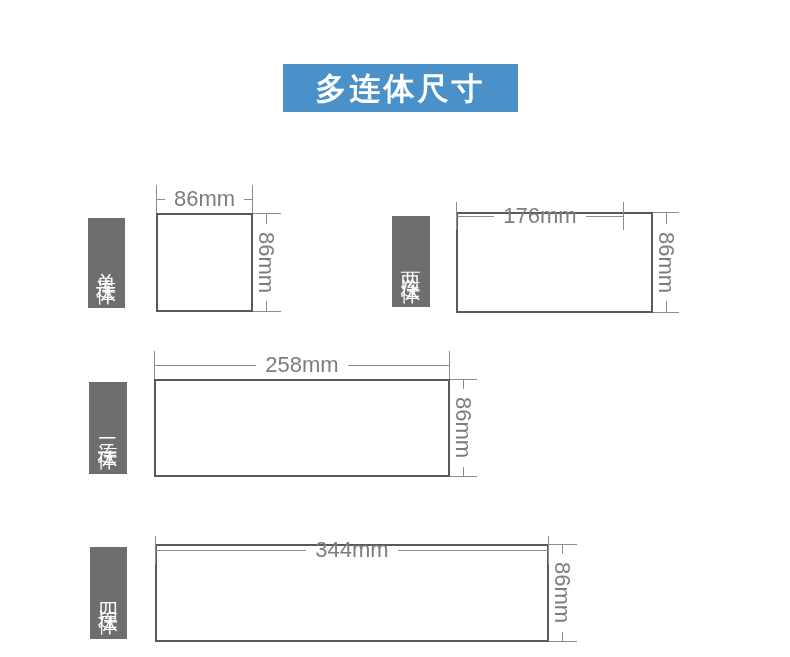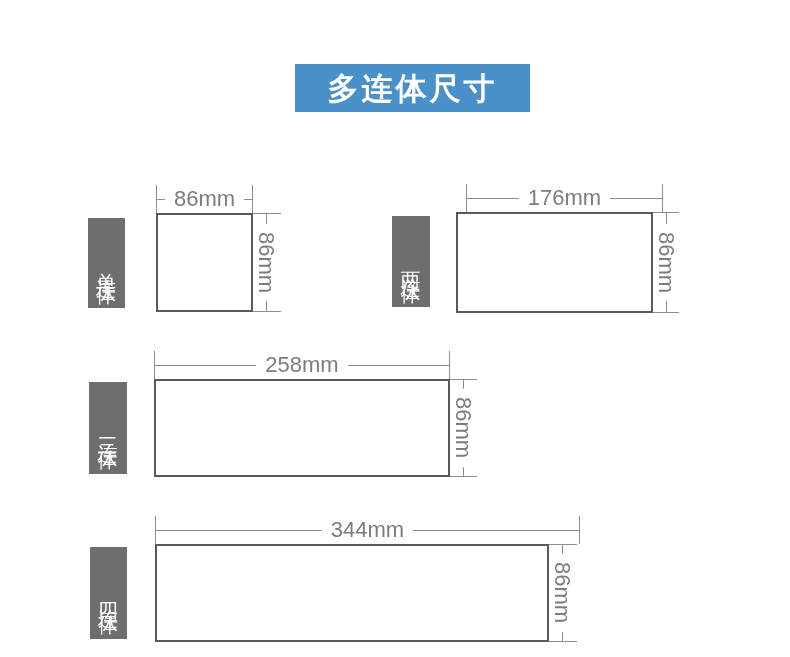--- a/index.html
+++ b/index.html
@@ -7,21 +7,21 @@
     position:relative;
     width:790px;height:657px;
     background:var(--bg,#ffffff);
     font-family:"Liberation Sans",sans-serif;
     overflow:hidden;
   }
   
   .banner{
     position:absolute;left:283px;top:64px;width:235px;height:48px;
     background:var(--banner,#4a90c9);
-    display:flex;align-items:center;justify-content:center;margin-left:12px;
+    display:flex;align-items:center;justify-content:center;
   }
   .banner .title-text{
     color:#ffffff;font-weight:bold;font-size:31px;letter-spacing:3px;line-height:1;
   }
   
   .diagram{display:contents;}
   .side-label{
     position:absolute;background:var(--label-bg,#6e6e6e);
     display:flex;align-items:center;justify-content:center;
   }
@@ -56,31 +56,31 @@
     font-size:22px;color:var(--dim-text,#7d7d7d);margin:8px 0;line-height:1;white-space:nowrap;
   }
   
   .d1 .side-label{left:88px;top:218px;width:37px;height:90px;}
   .d1 .box{left:156px;top:213px;width:97px;height:99px;}
   .d1 .dim-h{left:156px;top:185px;width:97px;height:28px;}
   .d1 .dim-v{left:253px;top:213px;width:28px;height:99px;}
 
   .d2 .side-label{left:392px;top:216px;width:38px;height:91px;}
   .d2 .box{left:456px;top:212px;width:197px;height:101px;}
-  .d2 .dim-h{left:456px;top:184px;width:197px;height:28px;margin-left:10px;}
+  .d2 .dim-h{left:456px;top:202px;width:168px;height:28px;}
   .d2 .dim-v{left:653px;top:212px;width:26px;height:101px;}
 
   .d3 .side-label{left:89px;top:382px;width:38px;height:92px;}
   .d3 .box{left:154px;top:379px;width:296px;height:98px;}
   .d3 .dim-h{left:154px;top:351px;width:296px;height:28px;text-align:center;}
   .d3 .dim-v{left:450px;top:379px;width:27px;height:98px;}
 
   .d4 .side-label{left:90px;top:547px;width:37px;height:92px;}
   .d4 .box{left:155px;top:544px;width:394px;height:98px;}
-  .d4 .dim-h{left:155px;top:516px;width:425px;height:28px;}
+  .d4 .dim-h{left:155px;top:536px;width:394px;height:28px;}
   .d4 .dim-v{left:549px;top:544px;width:28px;height:98px;}
 </style>
 </head>
 <body>
 
 <div class="canvas">
 
   <div class="banner">
     <span class="title-text">多连体尺寸</span>
   </div>

